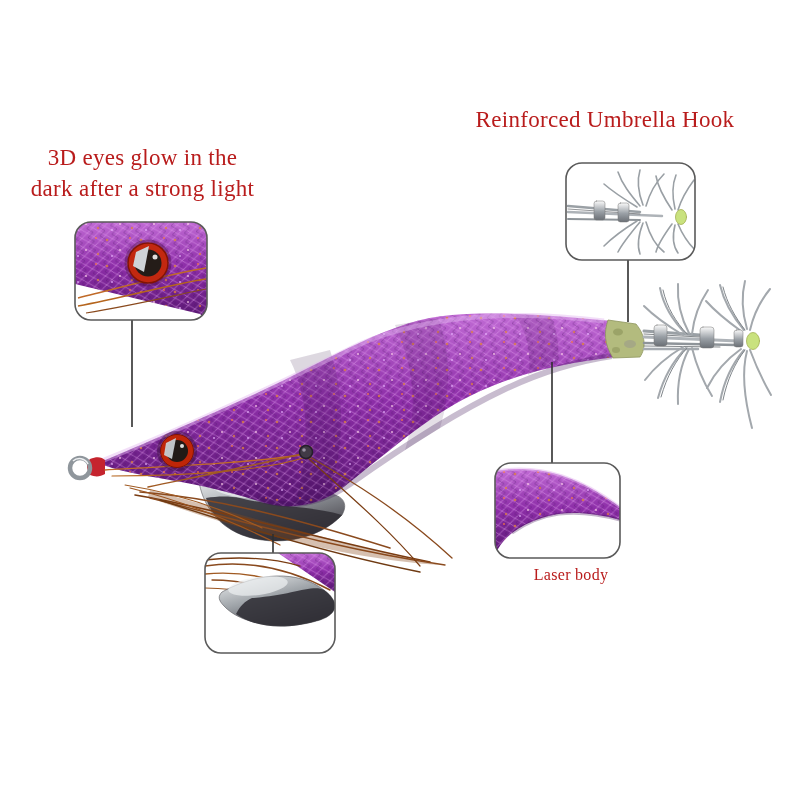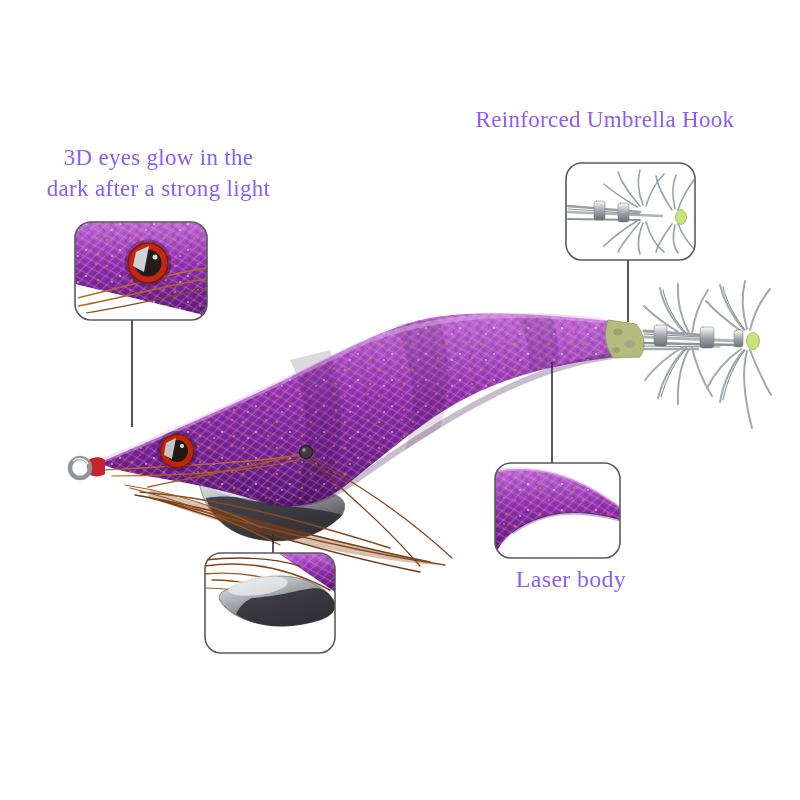--- a/index.html
+++ b/index.html
@@ -3,26 +3,26 @@
 <meta charset="utf-8">
 <style>
   html,body { margin:0; padding:0; }
   .stage {
     position:relative; width:800px; height:800px;
     background:#ffffff; overflow:hidden;
     font-family:"Liberation Serif","DejaVu Serif",serif;
   }
   .stage svg { position:absolute; left:0; top:0; }
   .label {
-    position:absolute; color:#8b5cf6; text-align:center;
+    position:absolute; color:#b91c1c; text-align:center;
     white-space:pre-line; letter-spacing:0.3px;
   }
-  #label-eyes          { left:0px;   top:142px; width:285px; font-size:23px; line-height:31px;margin-left:16px; }
+  #label-eyes          { left:0px;   top:142px; width:285px; font-size:23px; line-height:31px; }
   #label-hook          { left:445px; top:107px; width:320px; font-size:23px; }
-  #label-laser         { left:486px; top:566px; width:170px; font-size:24px; }
+  #label-laser         { left:486px; top:566px; width:170px; font-size:16px; }
   #label-counterweight { left:95px;  top:682px; width:380px; font-size:24px; }
 </style>
 </head>
 <body>
 
 <div class="stage">
 
 <svg width="800" height="800" viewBox="0 0 800 800">
   <defs>
     <linearGradient id="bodyGrad" x1="0" y1="0" x2="0" y2="1">

